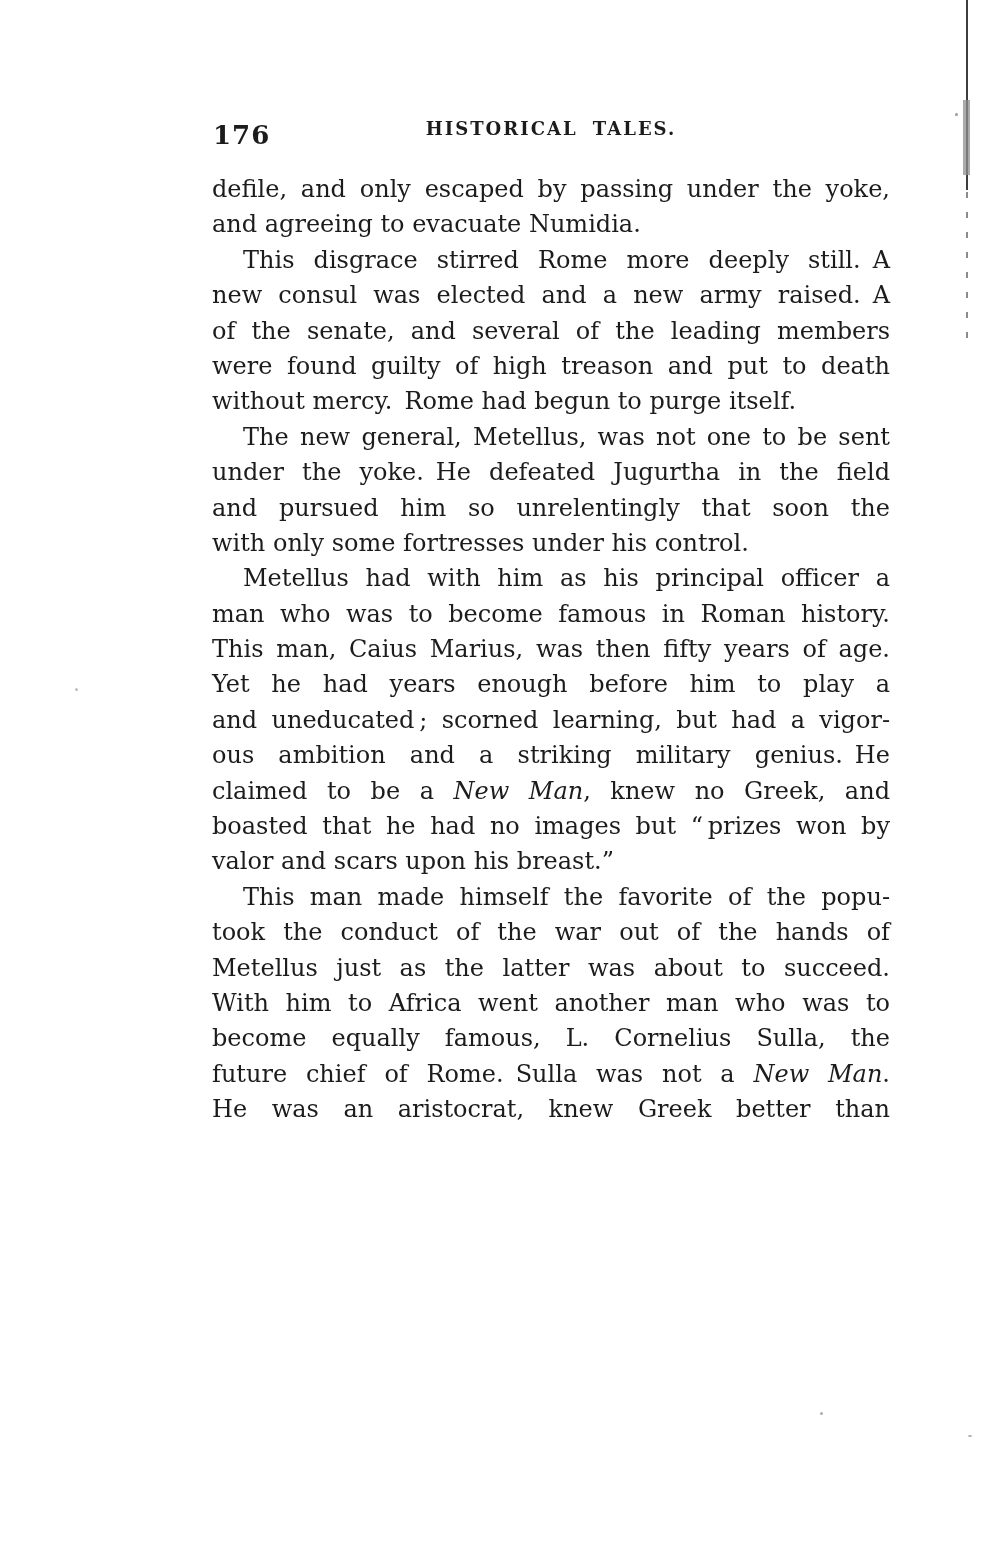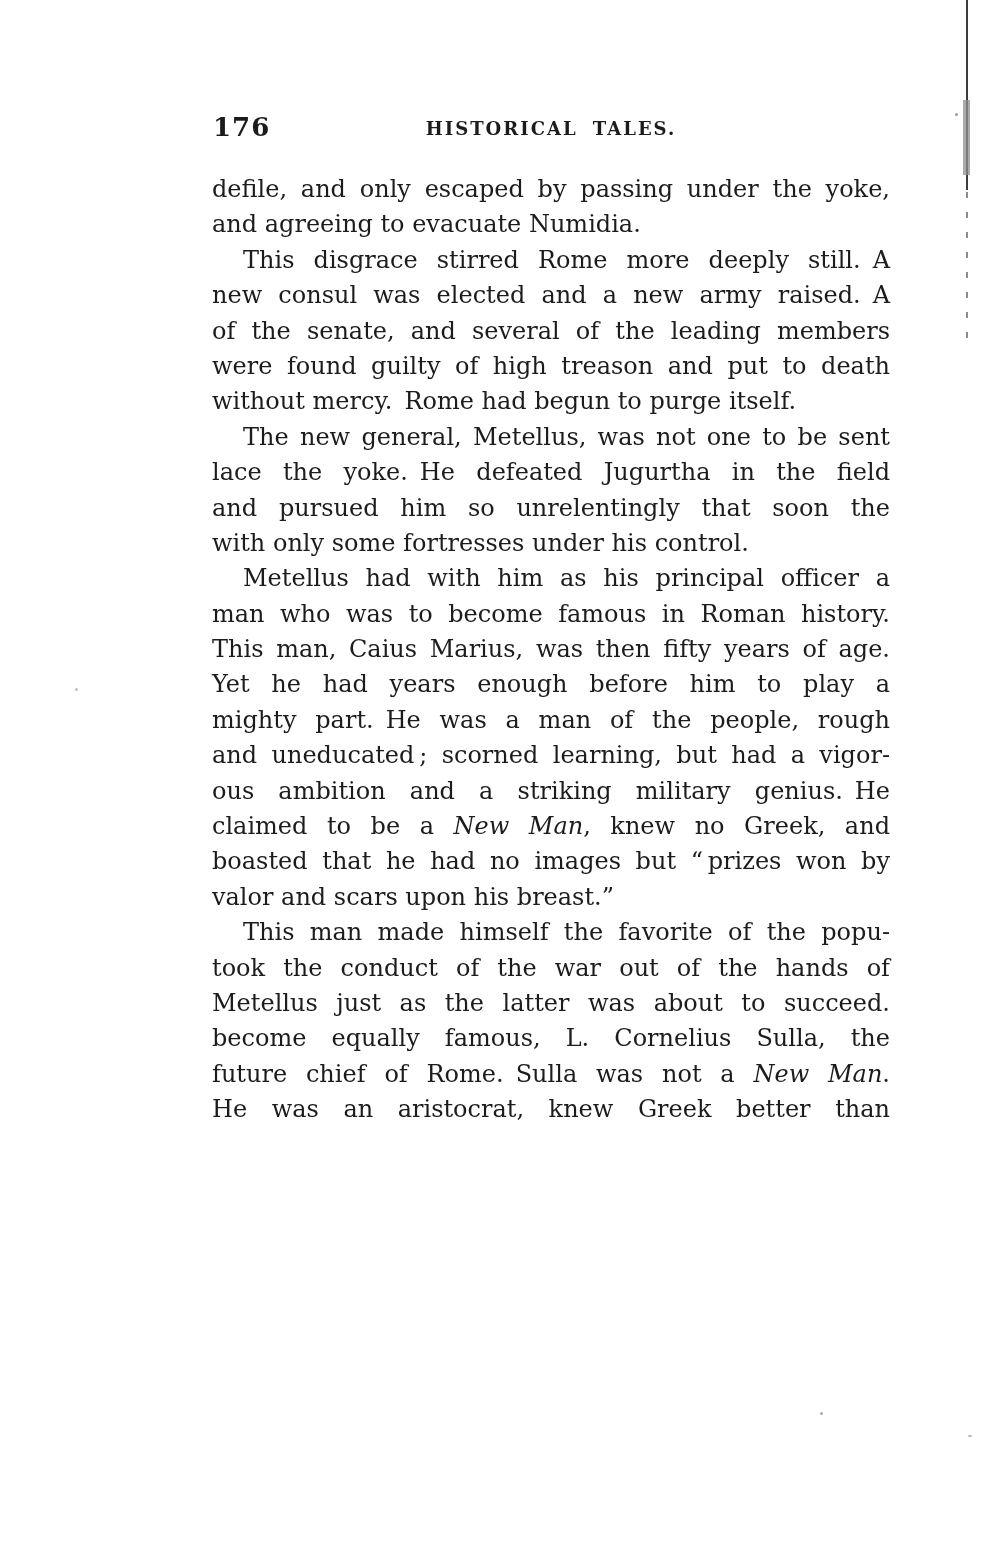--- a/index.html
+++ b/index.html
@@ -18,21 +18,21 @@
   .running-header {
     position: absolute;
     left: 212px;
     top: 112px;
     width: 678px;
     height: 34px;
   }
   .page-number {
     position: absolute;
     left: 1px;
-    top: 0px;
+    top: 8px;
     font-size: 26px;
     font-weight: 700;
     letter-spacing: 1px;
   }
   .running-title {
     position: absolute;
     left: 0;
     right: 0;
     top: 6px;
     text-align: center;
@@ -109,36 +109,36 @@
 
   <main class="text-block">
       <div class="line"><span>defile, and only escaped by passing under the yoke,</span></div>
       <div class="line end"><span>and agreeing to evacuate Numidia.</span></div>
       <div class="line indent"><span>This disgrace stirred Rome more deeply still. A</span></div>
       <div class="line"><span>new consul was elected and a new army raised. A</span></div>
       <div class="line"><span>of the senate, and several of the leading members</span></div>
       <div class="line"><span>were found guilty of high treason and put to death</span></div>
       <div class="line end"><span>without mercy. Rome had begun to purge itself.</span></div>
       <div class="line indent"><span>The new general, Metellus, was not one to be sent</span></div>
-      <div class="line"><span>lace the yoke. He defeated Jugurtha in the field</span></div>
+      <div class="line"><span>under the yoke. He defeated Jugurtha in the field</span></div>
       <div class="line"><span>and pursued him so unrelentingly that soon the</span></div>
       <div class="line end"><span>with only some fortresses under his control.</span></div>
       <div class="line indent"><span>Metellus had with him as his principal officer a</span></div>
       <div class="line"><span>man who was to become famous in Roman history.</span></div>
       <div class="line"><span>This man, Caius Marius, was then fifty years of age.</span></div>
       <div class="line"><span>Yet he had years enough before him to play a</span></div>
-      <div class="line"><span>mighty part. He was a man of the people, rough</span></div>
       <div class="line"><span>and uneducated ; scorned learning, but had a vigor-</span></div>
       <div class="line"><span>ous ambition and a striking military genius. He</span></div>
       <div class="line"><span>claimed to be a </span><span class="italic">New Man</span><span>, knew no Greek, and</span></div>
       <div class="line"><span>boasted that he had no images but “ prizes won by</span></div>
       <div class="line end"><span>valor and scars upon his breast.”</span></div>
       <div class="line indent"><span>This man made himself the favorite of the popu-</span></div>
       <div class="line"><span>took the conduct of the war out of the hands of</span></div>
       <div class="line"><span>Metellus just as the latter was about to succeed.</span></div>
+      <div class="line"><span>With him to Africa went another man who was to</span></div>
       <div class="line"><span>become equally famous, L. Cornelius Sulla, the</span></div>
       <div class="line"><span>future chief of Rome. Sulla was not a </span><span class="italic">New Man</span><span>.</span></div>
       <div class="line"><span>He was an aristocrat, knew Greek better than</span></div>
     </main>
 
   <div class="scan-line"></div>
   <div class="scan-line-smudge"></div>
   <div class="scan-line-dashes"></div>
   <div class="speck s1"></div>
   <div class="speck s2"></div>

